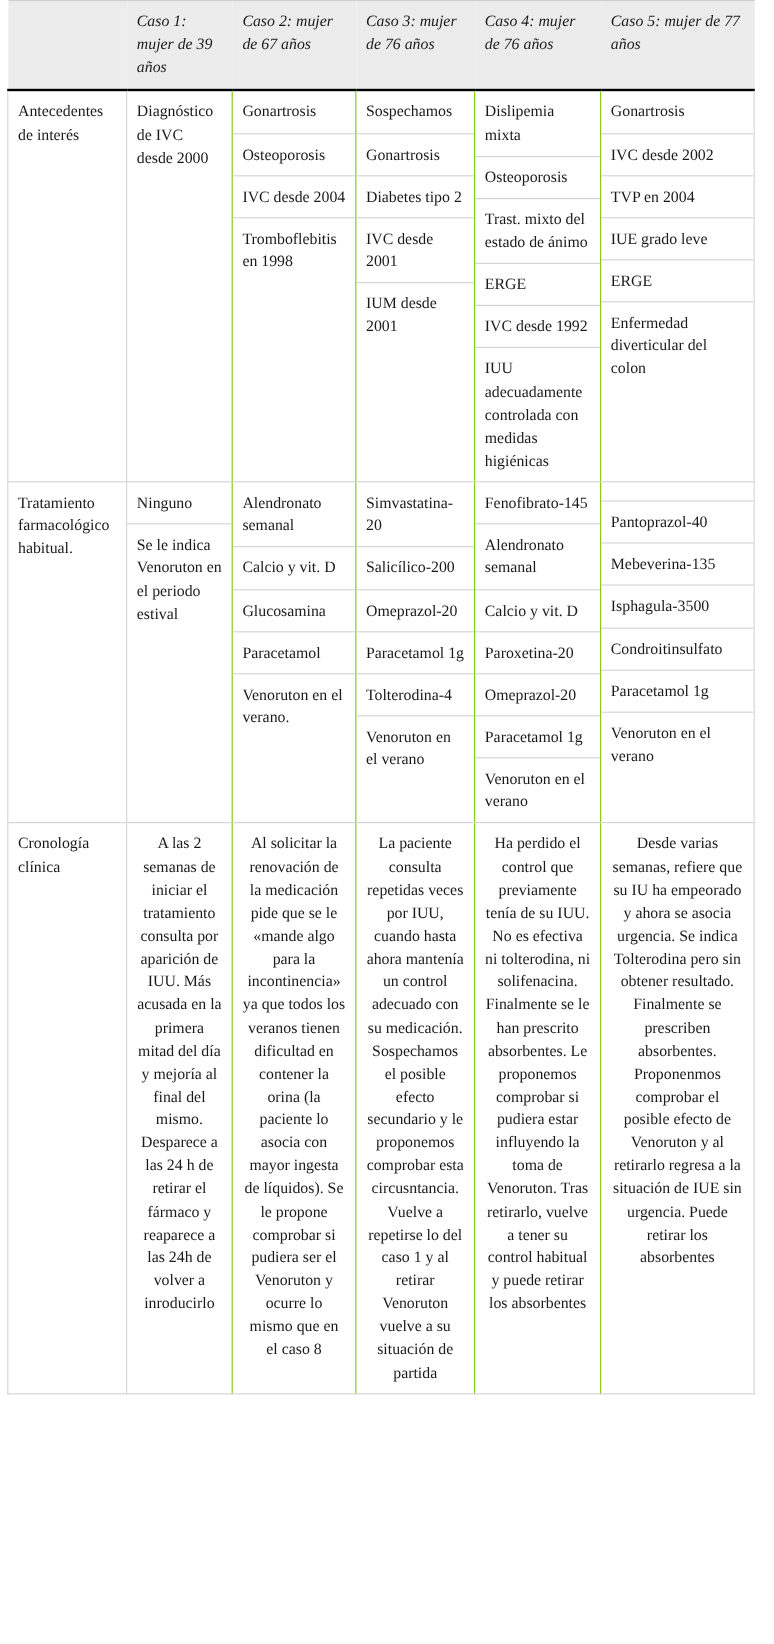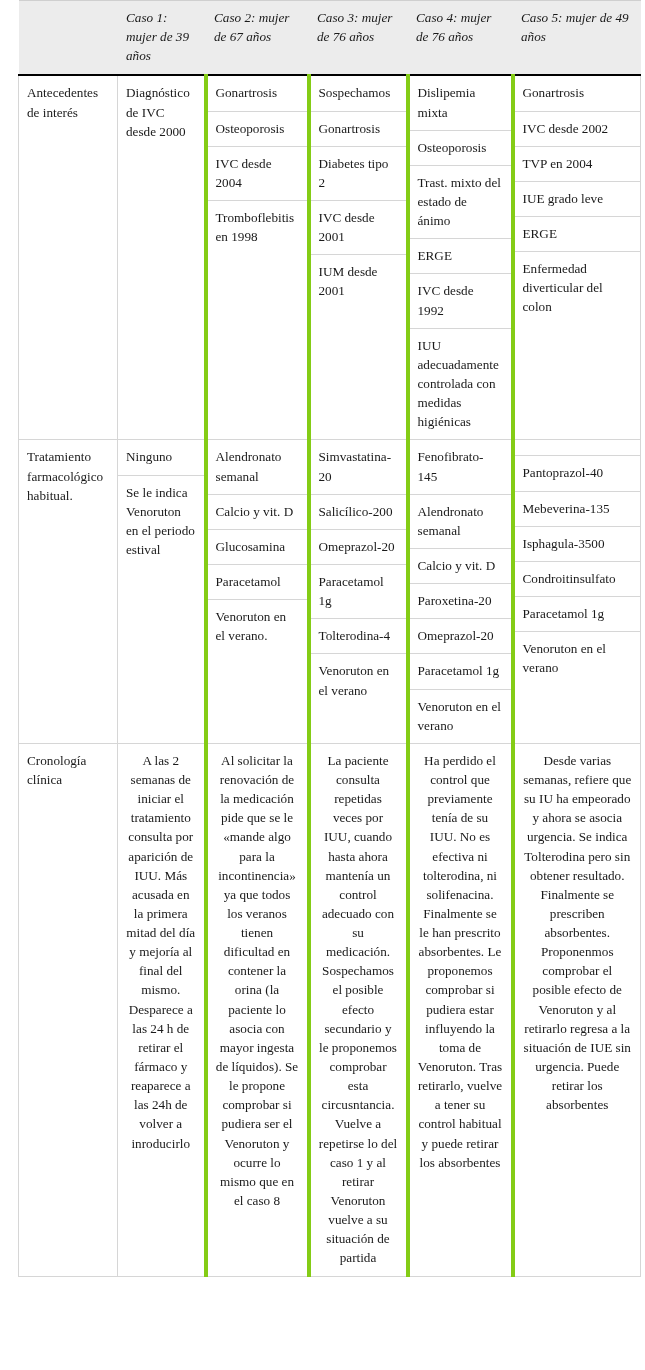--- a/index.html
+++ b/index.html
@@ -17,21 +17,21 @@
   .table-wrap {
     width: 645px;
     padding: 0;
     box-sizing: border-box;
   }
 
   table.case-table {
     border-collapse: collapse;
     table-layout: fixed;
     width: 622px;
-    margin-left: 18px;
+    margin-left: 6px;
     font-size: 13.2px;
     line-height: 1.45;
     padding-left: 31px;
   }
 
   
   col.c-label { width: 99px; }
   col.c-case1 { width: 88px; }
   col.c-case2 { width: 103px; }
   col.c-case3 { width: 99px; }
@@ -51,21 +51,21 @@
     border-right: 1px solid transparent;
   }
   thead th.corner {
     border-top: 1px solid #cfcfcf;
   }
 
   
   tbody > tr > td {
     vertical-align: top;
     padding: 0;
-    border-right: 4px solid #84cc16;
+    border-right: 1px solid #84cc16;
     border-bottom: 1px solid #d6d6d6;
   }
   tbody > tr > td.rowlabel {
     border-left: 1px solid #d6d6d6;
     border-right: 1px solid #d6d6d6;
     padding: 7px 8px 8px 8px;
   }
   tbody > tr > td:last-child {
     border-right: 1px solid #d6d6d6;
   }
@@ -119,21 +119,21 @@
           <col class="c-case5">
     </colgroup>
 
     <thead>
       <tr>
         <th class="corner"></th>
         <th>Caso 1: mujer de 39 años</th>
         <th>Caso 2: mujer de 67 años</th>
         <th>Caso 3: mujer de 76 años</th>
         <th>Caso 4: mujer de 76 años</th>
-        <th>Caso 5: mujer de 49 años</th>
+        <th>Caso 5: mujer de 77 años</th>
       </tr>
     </thead>
 
     <tbody>
 
       <tr>
         <td class="rowlabel">Antecedentes de interés</td>
 
         <td>
           <div class="stack">

